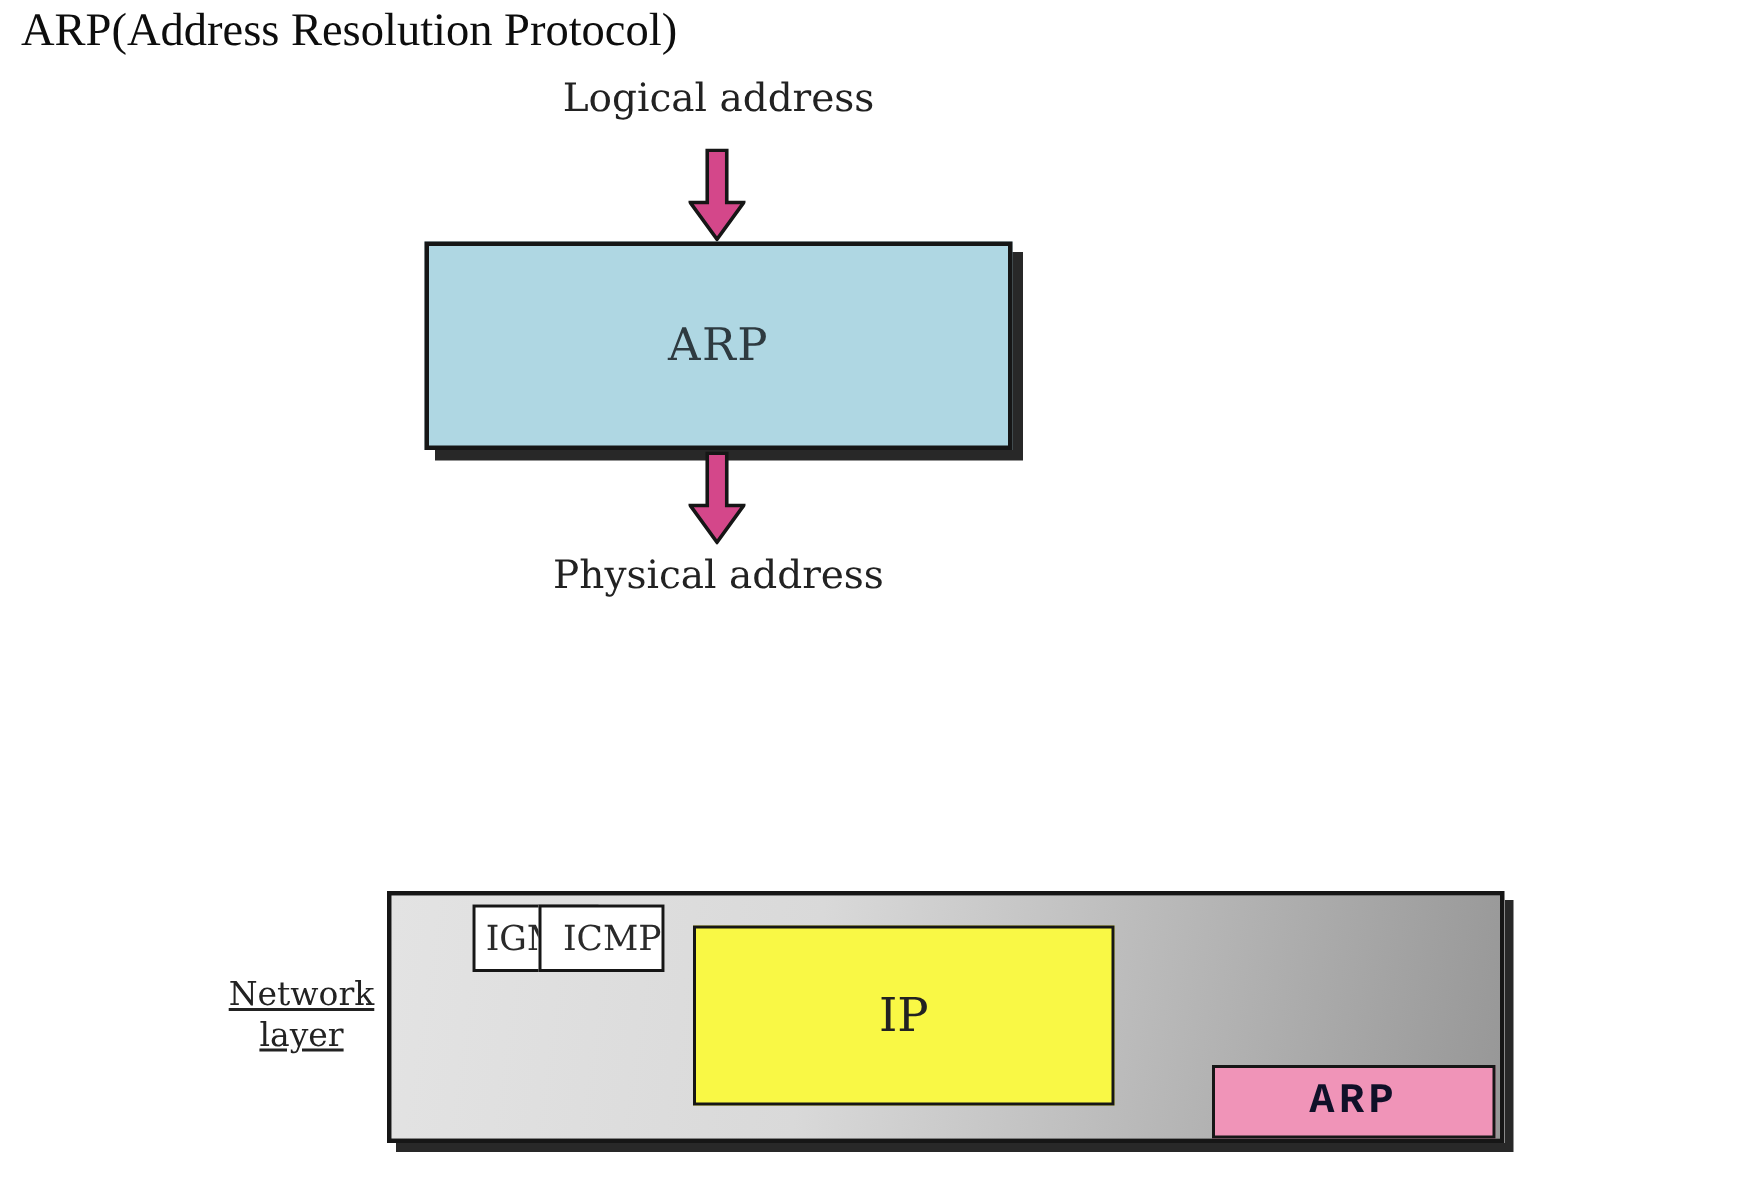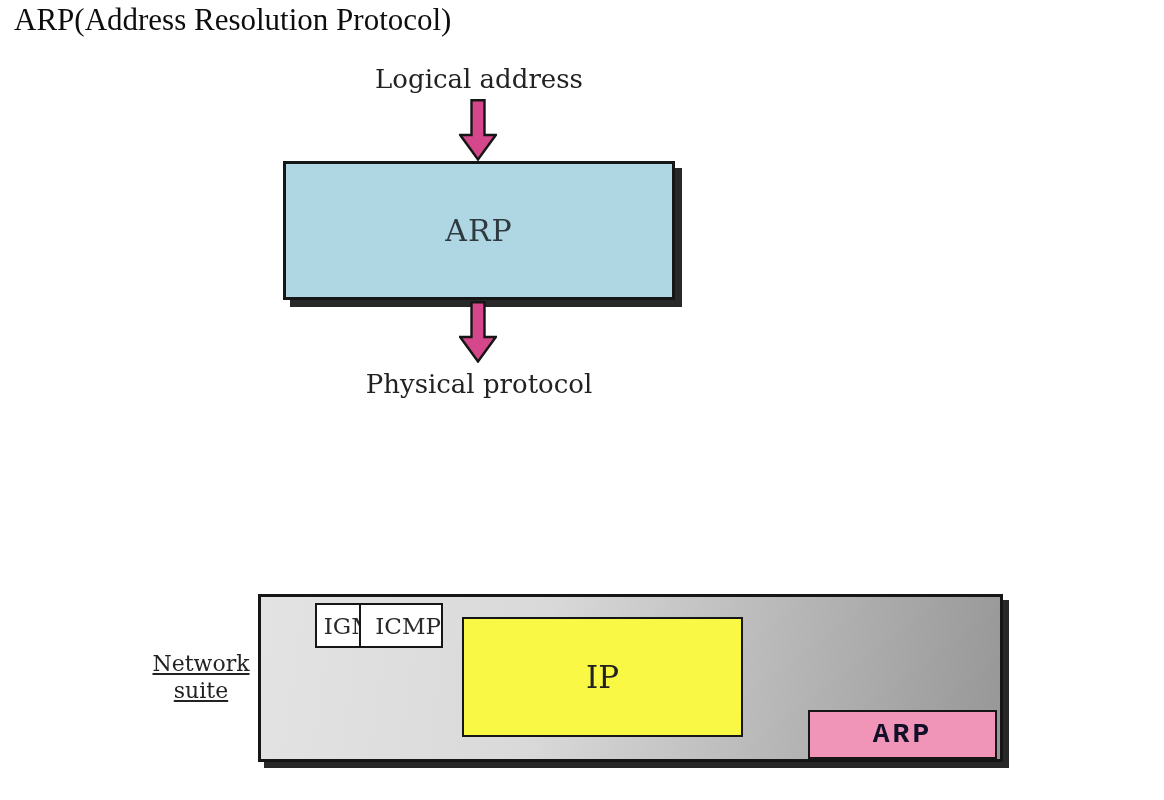--- a/index.html
+++ b/index.html
@@ -29,21 +29,21 @@
 
   
   .flow-label {
     left: 283px;
     width: 392px;
     text-align: center;
     font-size: 26px;
     color: #222222;
     line-height: 1.1;
   }
-  #logical-label { top: 65px; text-align: center; }
+  #logical-label { top: 52px; text-align: center; }
   #physical-label { top: 370px; }
 
   .arrow-svg { left: 459px; width: 38px; height: 62px; }
   #arrow-in  { top: 99px; }
   #arrow-out { top: 301px; }
   .arrow-svg path {
     fill: var(--arrow-pink, #d4478a);
     stroke: #161616;
     stroke-width: 2.4;
     stroke-linejoin: miter;
@@ -134,25 +134,25 @@
   </svg>
 
   <div class="abs" id="arp-main-box">
     <span class="box-text">ARP</span>
   </div>
 
   <svg class="abs arrow-svg" id="arrow-out" viewBox="0 0 38 62">
     <path d="M12.5 1.2 L25.5 1.2 L25.5 36 L36.8 36 L19 60.5 L1.2 36 L12.5 36 Z"></path>
   </svg>
 
-  <div class="abs flow-label" id="physical-label">Physical protocol</div>
+  <div class="abs flow-label" id="physical-label">Physical address</div>
 
   <div class="abs" id="network-layer-label">
     <div>Network</div>
-    <div>suite</div>
+    <div>layer</div>
   </div>
 
   <div class="abs" id="layer-container"></div>
 
   <div class="abs proto-box" id="igmp-box">
     <span>IGMP</span>
   </div>
 
   <div class="abs proto-box" id="icmp-box">
     <span>ICMP</span>

